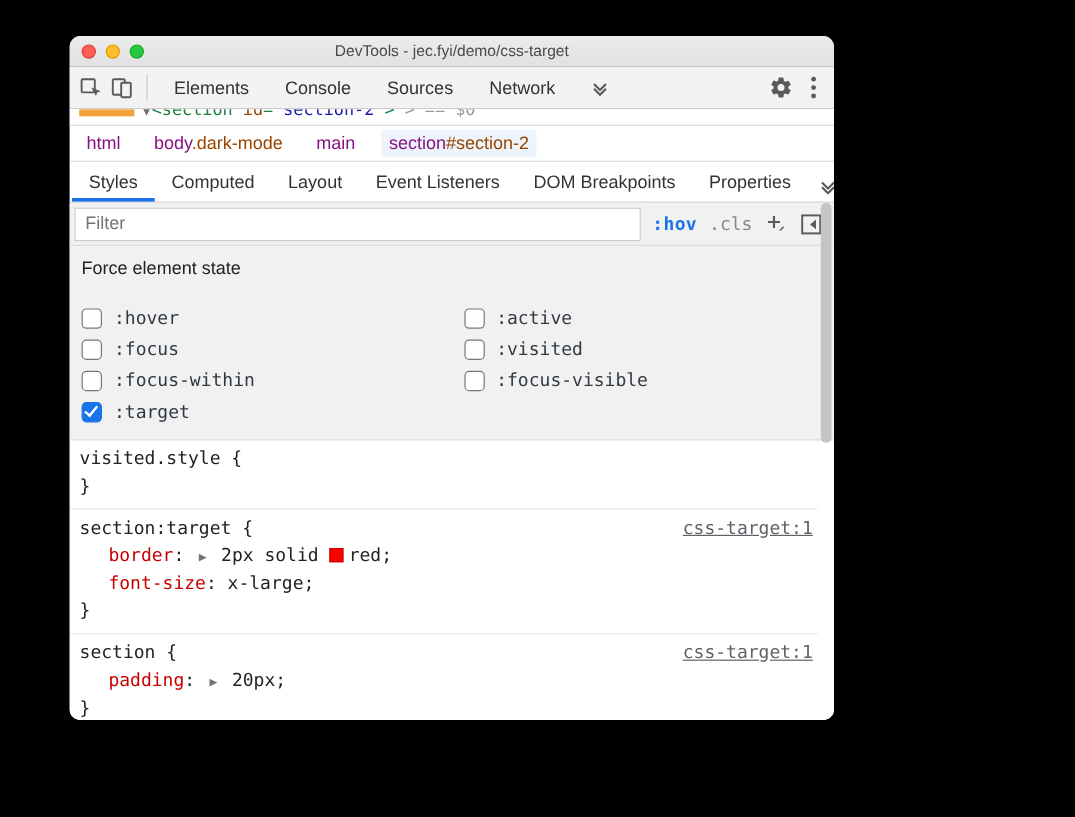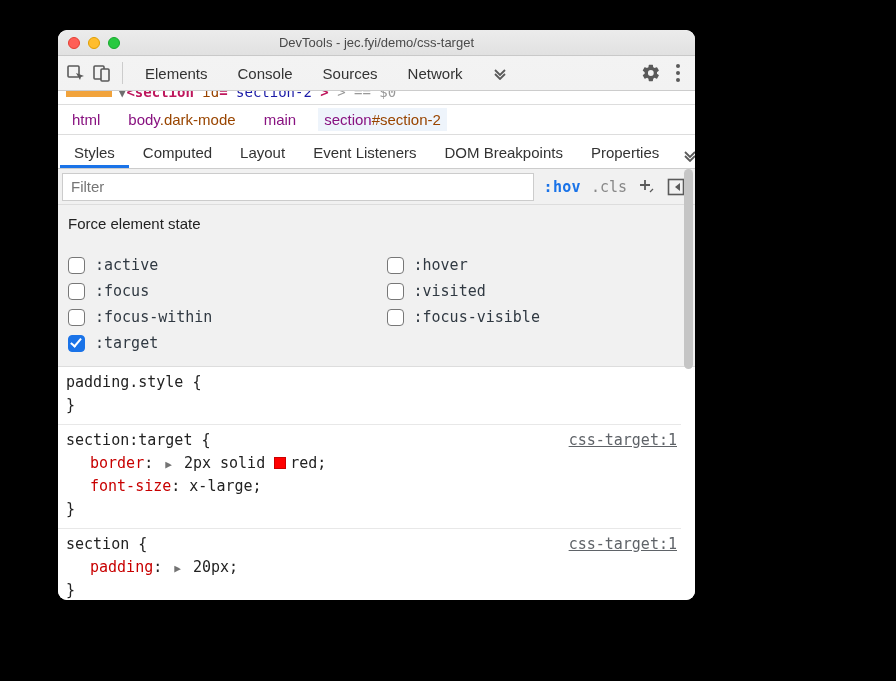--- a/index.html
+++ b/index.html
@@ -64,21 +64,21 @@
     font-size:14px;
     color:#888;
     padding-left:60px;
     position:relative;
   }
   .dom-bar {
     position:absolute; left:8px; top:0; width:46px; height:6px; background:#f1a33c;
   }
   .dom-line { position:relative; top:-7px; white-space:nowrap;}
   .dom-line .tri{color:#6e6e6e;}
-  .dom-line .tag{color:#be185d;font-weight:bold;}
+  .dom-line .tag{color:#15803d;}
   .dom-line .attr{color:#994500;}
   .dom-line .str{color:#1a1aa6;}
   .dom-line .muted{color:#999;}
 
   .breadcrumb {
     height: 30px;
     display:flex;
     align-items:center;
     padding: 0 8px;
     border-bottom:1px solid #ddd;
@@ -285,25 +285,25 @@
           </svg>
         </span>
       </div>
     </div>
 
     <div class="force-state">
       <div class="hdr">Force element state</div>
       <div class="state-grid" id="state-grid">
           <div class="state-item">
             <span class="chk"></span>
+            <span>:hover</span>
+          </div>
+          <div class="state-item">
+            <span class="chk"></span>
             <span>:active</span>
-          </div>
-          <div class="state-item">
-            <span class="chk"></span>
-            <span>:hover</span>
           </div>
           <div class="state-item">
             <span class="chk"></span>
             <span>:focus</span>
           </div>
           <div class="state-item">
             <span class="chk"></span>
             <span>:visited</span>
           </div>
           <div class="state-item">
@@ -316,21 +316,21 @@
           </div>
           <div class="state-item">
             <span class="chk checked"></span>
             <span>:target</span>
           </div>
         </div>
     </div>
 
     <div class="styles" id="rules-container">
         <div class="rule">
-          <div><span class="selector">padding.style</span> {</div>
+          <div><span class="selector">visited.style</span> {</div>
           <div>}</div>
         </div>
         <div class="rule">
           <span class="src">css-target:1</span>
           <div><span class="selector">section:target</span> {</div>
           <div class="prop"><span class="name">border</span>: <span class="val"><span class="tri-exp">▶</span> 2px solid <span class="swatch"></span>red</span>;</div>
           <div class="prop"><span class="name">font-size</span>: <span class="val">x-large</span>;</div>
           <div>}</div>
         </div>
         <div class="rule">

